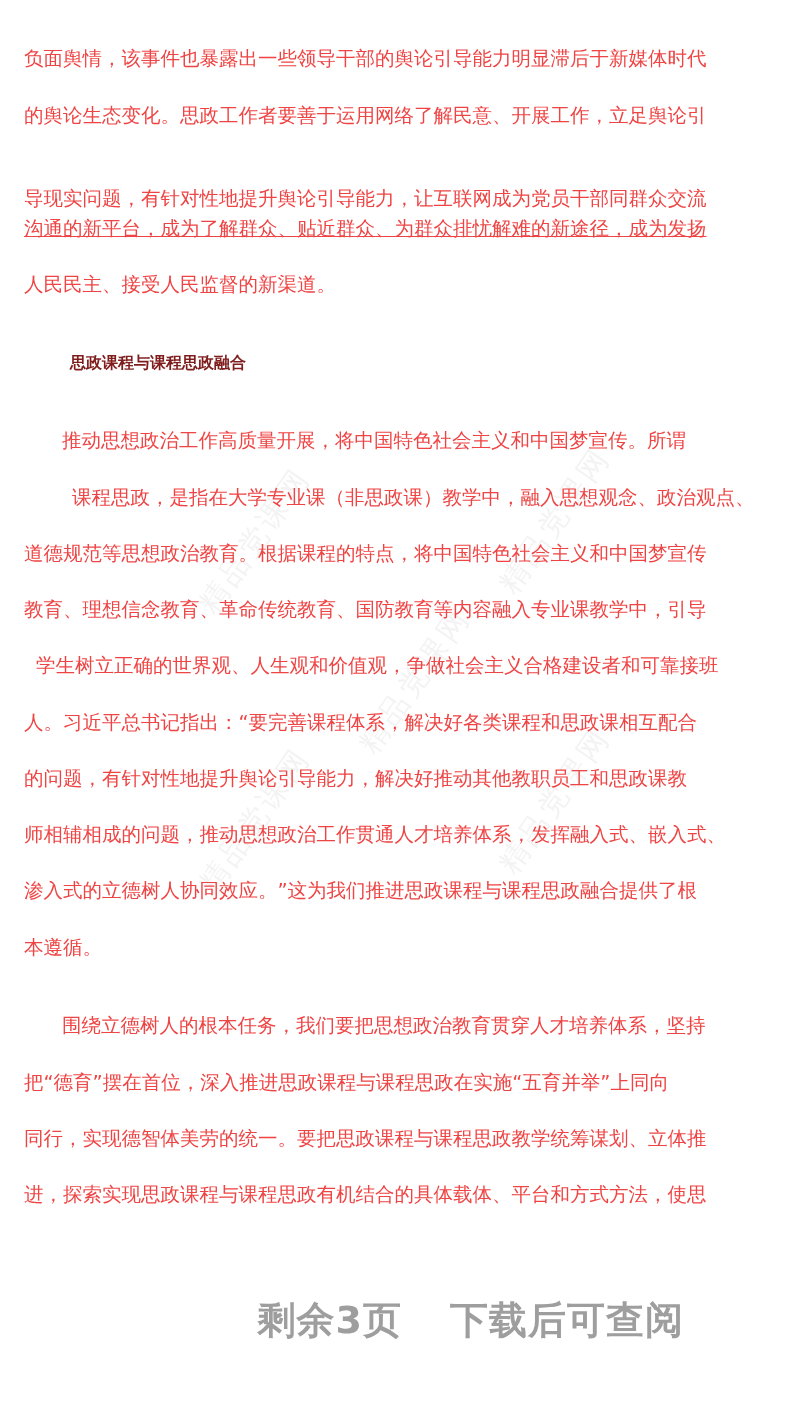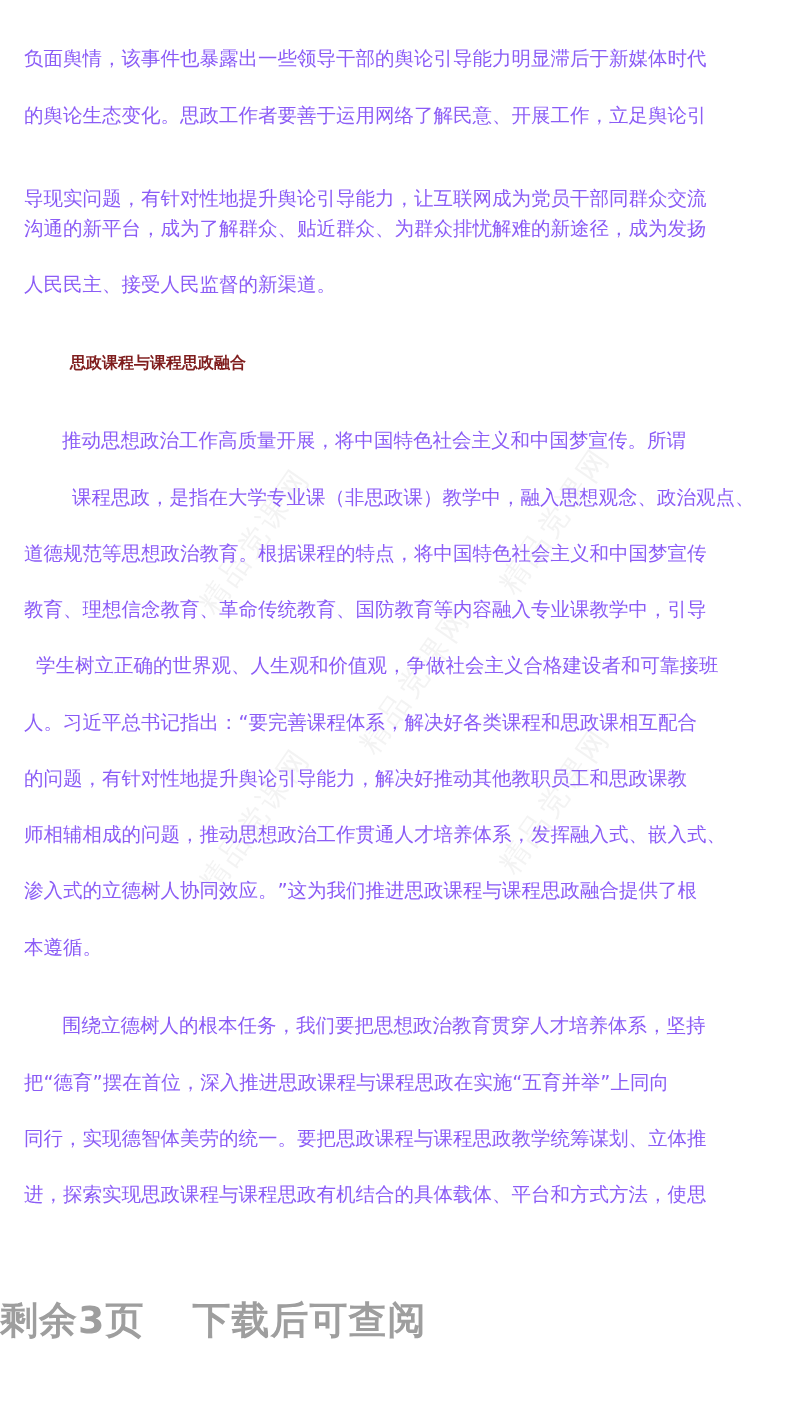--- a/index.html
+++ b/index.html
@@ -5,34 +5,34 @@
   html, body { margin: 0; padding: 0; background: #ffffff; }
   body {
     width: 800px; height: 1403px; position: relative; overflow: hidden;
     font-family: "DejaVu Sans", "Liberation Sans", sans-serif;
     color: #333333;
   }
   .page { position: absolute; left: 0; top: 0; width: 800px; height: 1403px; }
   .line {
     position: absolute; left: 24px; width: 752px;
     font-size: 19.5px; line-height: 26px; white-space: nowrap;
-    letter-spacing: 0px; color: #8b5cf6;
+    letter-spacing: 0px; color: #ef4444;
   }
   .line.indent { left: 62px; width: 714px; }
   .heading {
     position: absolute; left: 70px; font-size: 16px; line-height: 26px;
     font-weight: bold; color: #7f1d1d; white-space: nowrap;
   }
   .watermark-layer { position: absolute; left: 0; top: 0; width: 800px; height: 1403px; pointer-events: none; }
   .wm {
     position: absolute; font-size: 30px; color: rgba(180,180,180,0.16);
     transform: rotate(-55deg); white-space: nowrap; letter-spacing: 4px;
   }
   .footer-banner {
-    position: absolute; left: 0; top: 1295px; width: 684px; text-align: left;
+    position: absolute; left: 0; top: 1295px; width: 684px; text-align: right;
     font-size: 38px; font-weight: bold; color: #9e9e9e; letter-spacing: 1px;
   }
   .footer-banner span { display: inline-block; }
   .footer-banner .gap { width: 48px; }
 </style>
 </head>
 <body>
 
 <div class="page">
 
@@ -41,21 +41,21 @@
     <div class="wm" style="left:470px; top:500px;">精品党课网</div>
     <div class="wm" style="left:170px; top:800px;">精品党课网</div>
     <div class="wm" style="left:470px; top:780px;">精品党课网</div>
     <div class="wm" style="left:330px; top:660px;">精品党课网</div>
   </div>
 
   <div>
     <div class="line" style="top:46px;">负面舆情，该事件也暴露出一些领导干部的舆论引导能力明显滞后于新媒体时代</div>
     <div class="line" style="top:103px;">的舆论生态变化。思政工作者要善于运用网络了解民意、开展工作，立足舆论引</div>
     <div class="line" style="top:160px;margin-top:26px;">导现实问题，有针对性地提升舆论引导能力，让互联网成为党员干部同群众交流</div>
-    <div class="line" style="top:216px;">沟通的新平台，成为了解群众、贴近群众、为群众排忧解难的新途径，成为发扬</div>
+    <div class="line" style="top:216px;text-decoration:underline;">沟通的新平台，成为了解群众、贴近群众、为群众排忧解难的新途径，成为发扬</div>
     <div class="line" style="top:272px;">人民民主、接受人民监督的新渠道。</div>
   </div>
 
   <div class="heading" style="top:350px;">思政课程与课程思政融合</div>
 
   <div>
     <div class="line indent" style="top:428px;">推动思想政治工作高质量开展，将中国特色社会主义和中国梦宣传。所谓</div>
     <div class="line" style="top:485px;margin-left:48px;">课程思政，是指在大学专业课（非思政课）教学中，融入思想观念、政治观点、</div>
     <div class="line" style="top:541px;">道德规范等思想政治教育。根据课程的特点，将中国特色社会主义和中国梦宣传</div>
     <div class="line" style="top:597px;">教育、理想信念教育、革命传统教育、国防教育等内容融入专业课教学中，引导</div>

